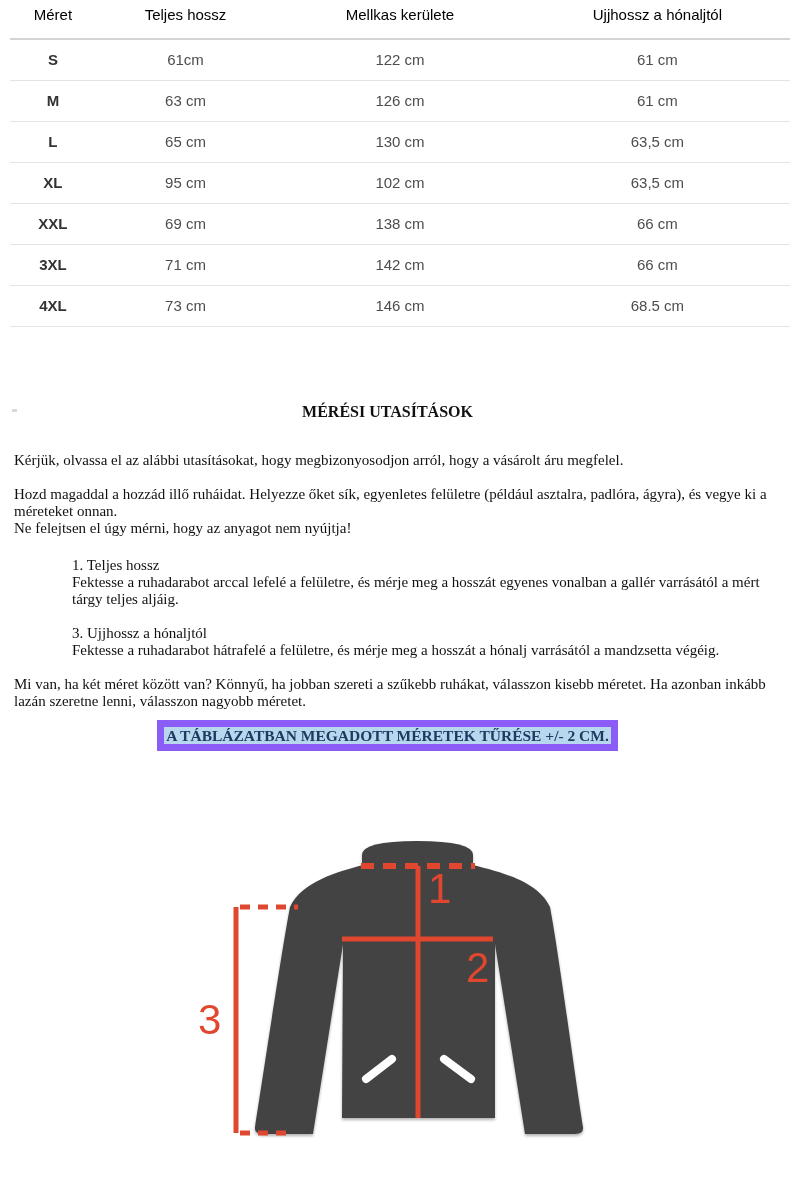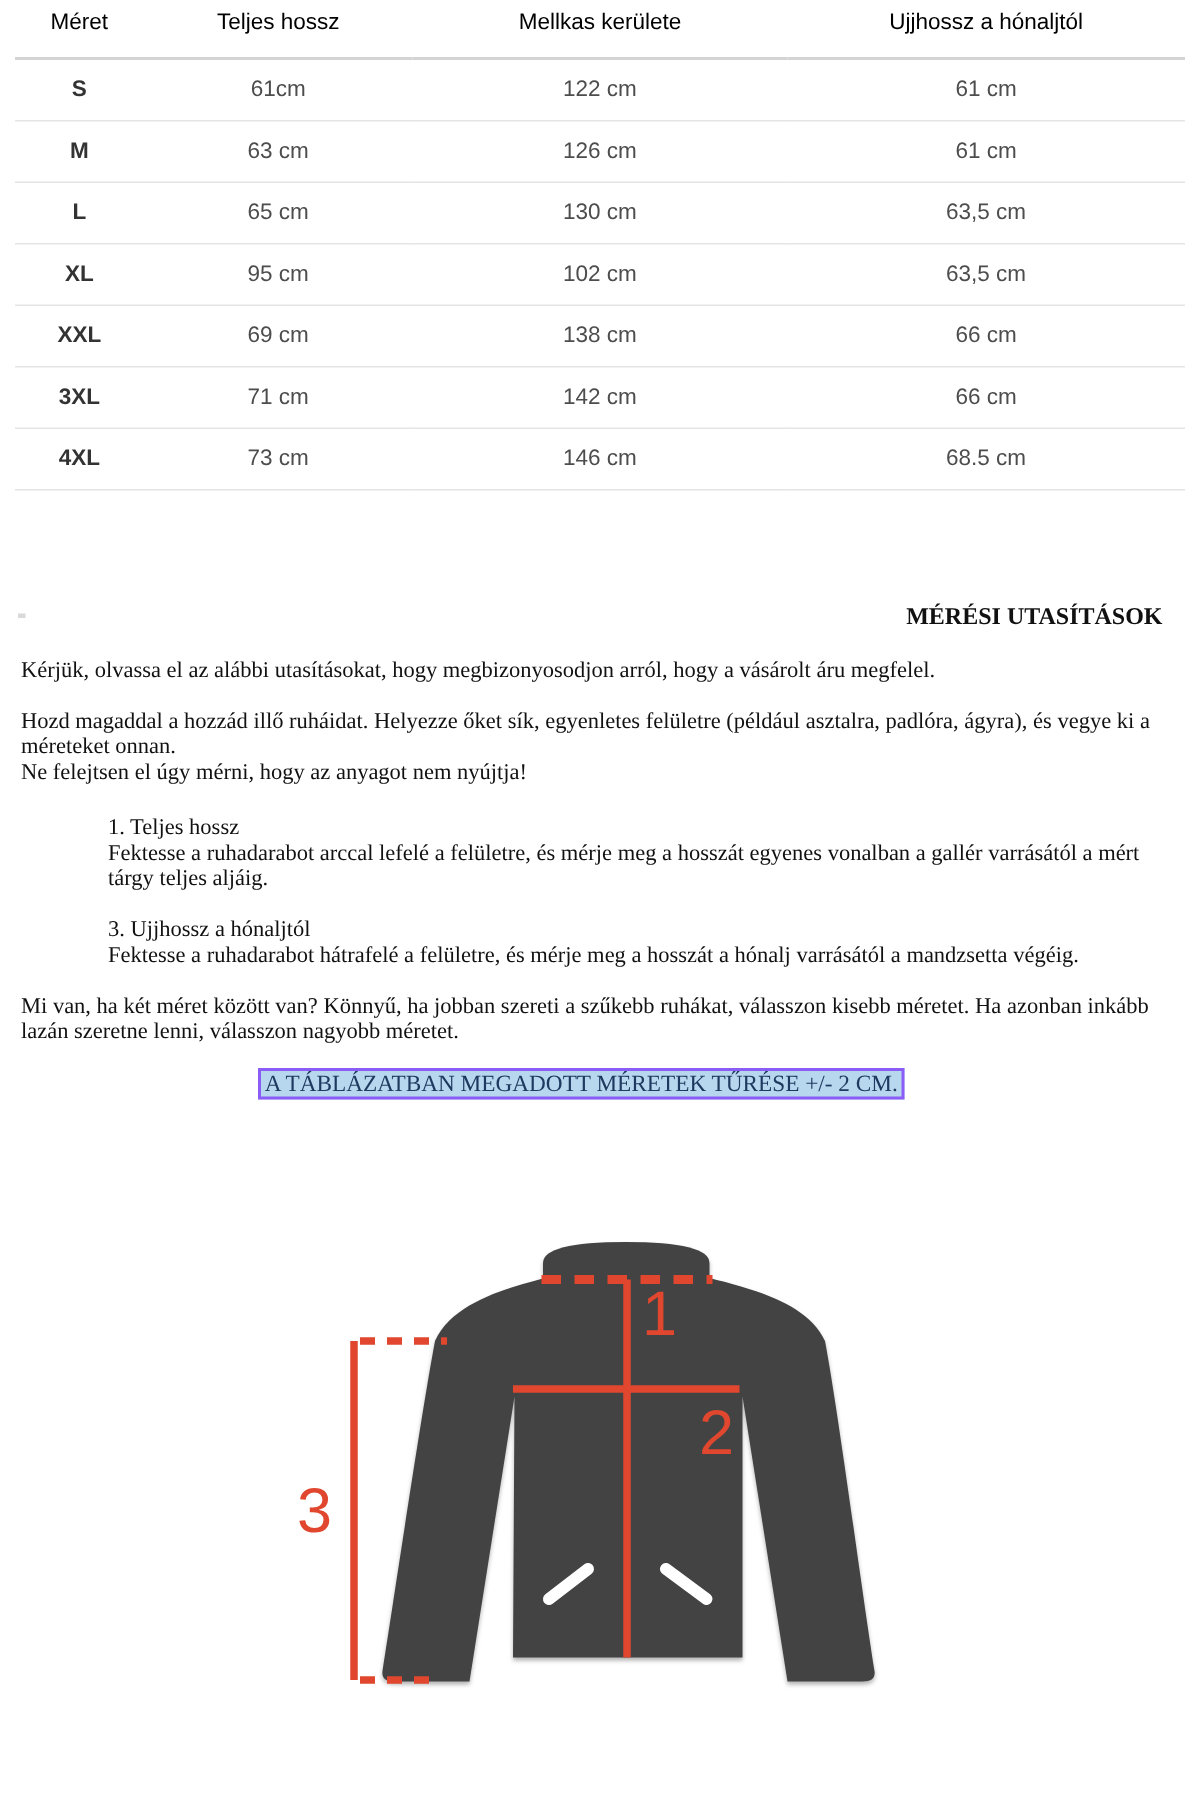--- a/index.html
+++ b/index.html
@@ -23,30 +23,30 @@
     padding:0; height:41px; color:#4d4d4d;
     border-bottom:1px solid #e4e4e4;
   }
   .size-table td.size-cell { font-weight:700; color:#333; }
   .col-size { width:11%; } .col-len { width:23%; }
   .col-chest { width:32%; } .col-sleeve { width:34%; }
 
   
   .stray-mark { position:absolute; left:12px; top:409px; width:5px; height:3px; background:#d9d9d9; }
   .instructions { margin-top:76px; font-size:15px; line-height:17px; }
-  .instr-title { text-align:right; font-weight:700; font-size:16px; width:775px;margin-top:48px; }
+  .instr-title { text-align:center; font-weight:700; font-size:16px; width:775px;margin-top:48px; }
   .para { margin:17px 25px 0 14px; }
-  .para.first { margin-top:19px; }
+  .para.first { margin-top:32px; }
   .steps { margin-top:20px; }
   .step { margin:0 30px 17px 72px; }
   .fit-note { margin-top:16px; }
   .tolerance-line { margin-top:17px; text-align:center; width:775px; }
   .tolerance-line span {
-    font-weight:400; color:#1f3a60; background:#b7d7ee;
-    border:2px solid #8b5cf6; padding:0 2px; font-size:15.5px;
+    font-weight:700; color:#1f3a60; background:#b7d7ee;
+    border:7px solid #8b5cf6; padding:0 2px; font-size:15.5px;
   }
 
   
   .diagram-wrap { margin-top:70px; text-align:center; }
   .diagram-svg { display:block; margin:0 auto; }
   .jacket-fill { fill:#434343; }
   .jacket-shadow { filter:drop-shadow(0 2px 1.5px rgba(0,0,0,0.30)); }
   .measure-line { stroke:#e0472e; stroke-width:5; fill:none; }
   .measure-dash { stroke:#e0472e; stroke-width:6; fill:none; stroke-dasharray:13 9; }
   .measure-dash-sm { stroke:#e0472e; stroke-width:5; fill:none; stroke-dasharray:10 8; }

